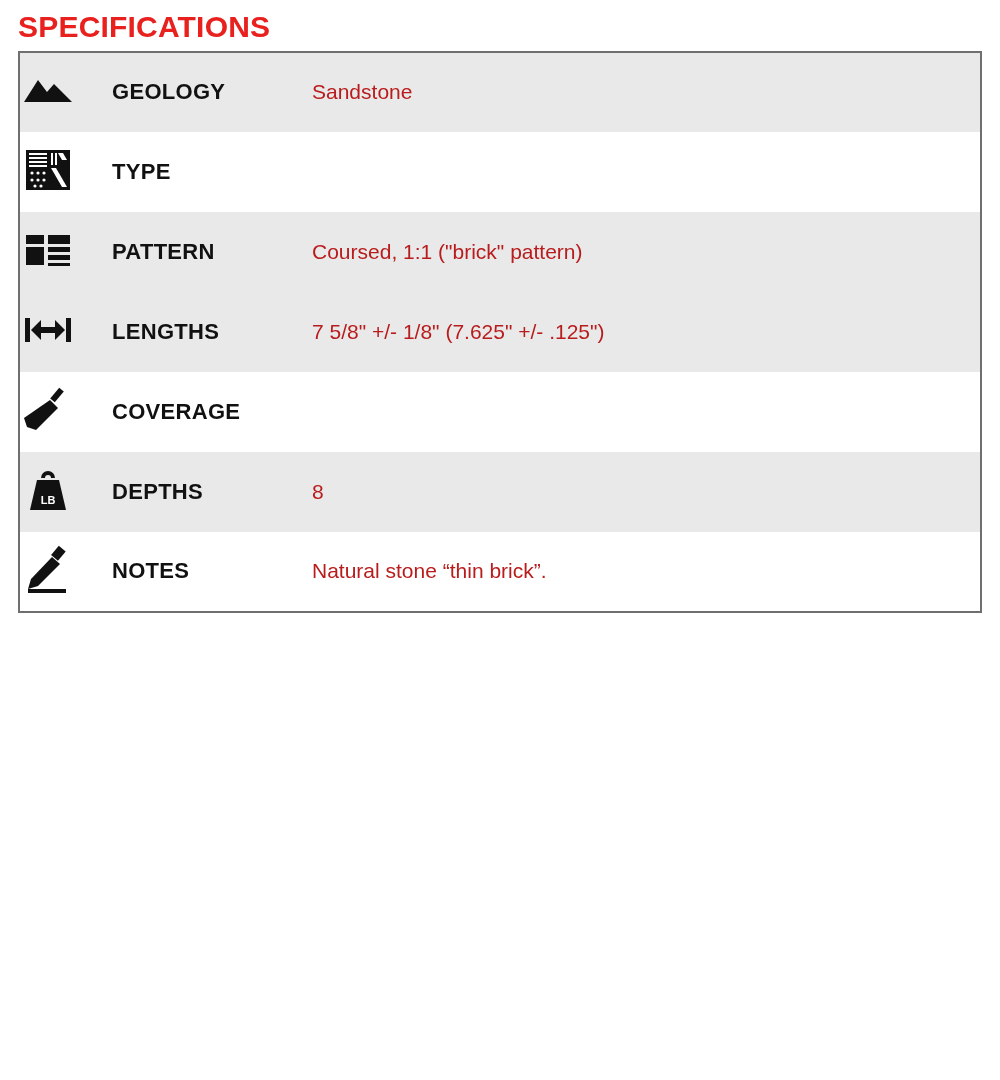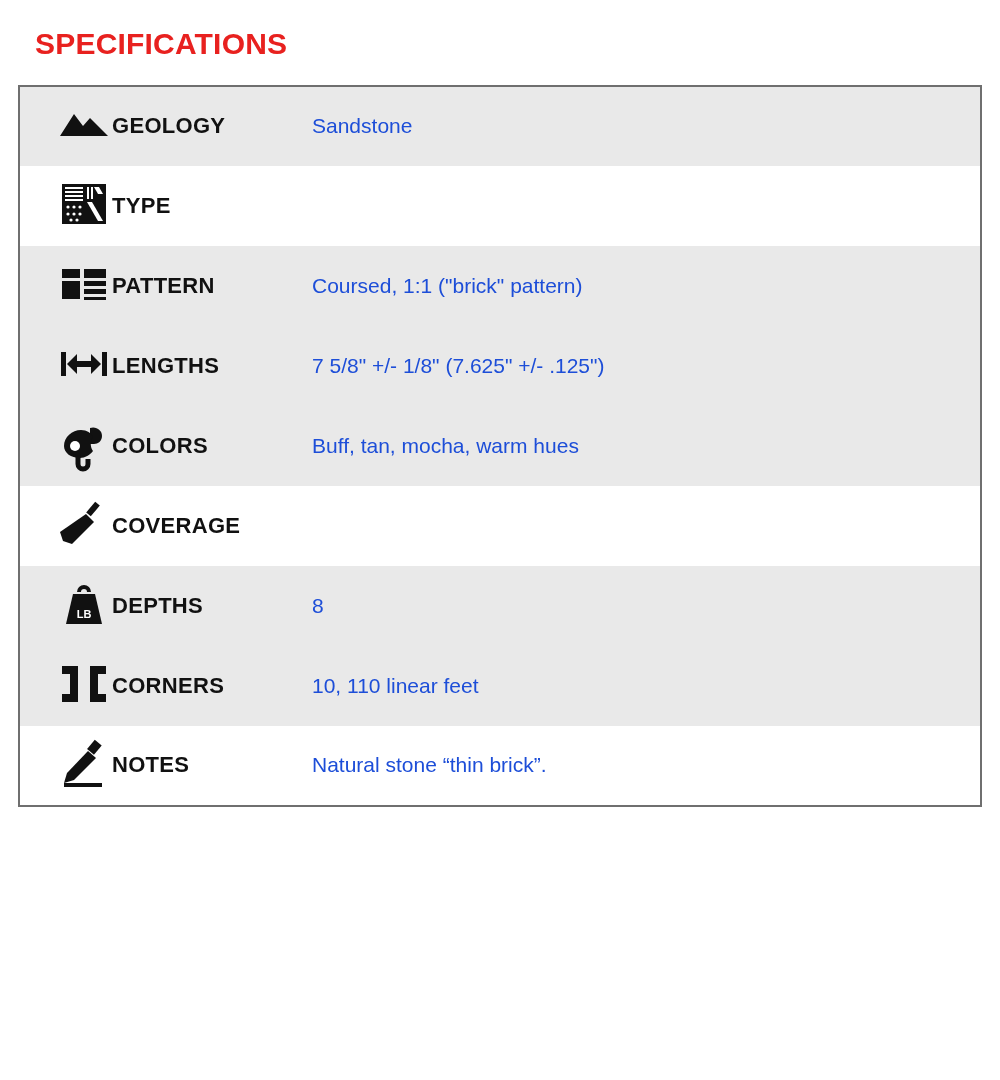--- a/index.html
+++ b/index.html
@@ -20,21 +20,21 @@
     height: 1080px;
     box-sizing: border-box;
     padding: 0 18px 0 18px;
   }
   .spec-title {
     font-size: 30px;
     font-weight: bold;
     color: #e8211f;
     letter-spacing: 0.2px;
     padding: 10px 0 6px 0;
-    margin: 17px;
+    margin: 0;
     line-height: 1.15;
   }
   .spec-table {
     border: 2px solid #6f6f6f;
     border-collapse: collapse;
     width: 964px;
     table-layout: fixed;
   }
   .spec-table tr {
     height: 80px;
@@ -45,32 +45,32 @@
   .spec-table tr.even {
     background: #ffffff;
   }
   .spec-table td {
     border: 0;
     padding: 0;
     vertical-align: middle;
   }
   td.icon-cell {
     width: 92px;
-    text-align: right;
+    text-align: left;
   }
   td.label-cell {
     width: 200px;
     font-size: 22px;
     font-weight: bold;
     letter-spacing: 0.3px;
     color: #111;
   }
   td.value-cell {
     font-size: 21px;
-    color: #1d4ed8;
+    color: #b91c1c;
     padding-right: 12px;
   }
   .icon-wrap {
     display: inline-block;
     width: 56px;
     height: 56px;
     line-height: 0;
   }
   .icon-wrap svg {
     display: block;
@@ -158,34 +158,20 @@
               <polygon points="11,28 21,18 21,38" fill="#111"></polygon>
               <polygon points="45,28 35,18 35,38" fill="#111"></polygon>
             </svg>
           </span>
         </td>
         <td class="label-cell">LENGTHS</td>
         <td class="value-cell">7 5/8" +/- 1/8" (7.625" +/- .125")</td>
       </tr>
 
 
-      <tr class="odd">
-        <td class="icon-cell">
-          <span class="icon-wrap">
-            <svg viewBox="0 0 56 56">
-              <path d="M34 12 c6 -2 12 2 12 8 c0 5 -4 8 -8 8 l-4 0 l0 -16 z" fill="#111"></path>
-              <path d="M8 30 c0 -9 8 -16 17 -16 c6 0 10 3 12 7 c-3 4 -3 10 0 14 c-3 4 -8 7 -13 7 c-9 0 -16 -5 -16 -12 z" fill="#111"></path>
-              <circle cx="19" cy="30" r="5" fill="#fff"></circle>
-              <path d="M22 38 l0 10 a5 5 0 0 0 10 0 l0 -5" stroke="#111" stroke-width="5" fill="none"></path>
-            </svg>
-          </span>
-        </td>
-        <td class="label-cell">COLORS</td>
-        <td class="value-cell">Buff, tan, mocha, warm hues</td>
-      </tr>
 
       <tr class="even">
         <td class="icon-cell">
           <span class="icon-wrap">
             <svg viewBox="0 0 56 56">
               <rect x="34" y="6" width="6" height="14" fill="#111" transform="rotate(40 37 13)"></rect>
               <path d="M30 18 l8 8 l-22 22 l-9 -3 l-3 -9 z" fill="#111"></path>
             </svg>
           </span>
         </td>
@@ -201,38 +187,20 @@
               <path d="M17 18 l22 0 l7 30 l-36 0 z" fill="#111"></path>
               <text x="28" y="42" font-family="Liberation Sans, sans-serif" font-size="11" font-weight="bold" fill="#fff" text-anchor="middle">LB</text>
             </svg>
           </span>
         </td>
         <td class="label-cell">DEPTHS</td>
         <td class="value-cell">8</td>
       </tr>
 
 
-      <tr class="odd">
-        <td class="icon-cell">
-          <span class="icon-wrap">
-            <svg viewBox="0 0 56 56">
-              <rect x="6" y="10" width="16" height="8" fill="#111"></rect>
-              <rect x="14" y="10" width="8" height="18" fill="#111"></rect>
-              <rect x="34" y="10" width="16" height="8" fill="#111"></rect>
-              <rect x="34" y="10" width="8" height="18" fill="#111"></rect>
-              <rect x="6" y="38" width="16" height="8" fill="#111"></rect>
-              <rect x="14" y="28" width="8" height="18" fill="#111"></rect>
-              <rect x="34" y="38" width="16" height="8" fill="#111"></rect>
-              <rect x="34" y="28" width="8" height="18" fill="#111"></rect>
-            </svg>
-          </span>
-        </td>
-        <td class="label-cell">CORNERS</td>
-        <td class="value-cell">10, 110 linear feet</td>
-      </tr>
 
       <tr class="even">
         <td class="icon-cell">
           <span class="icon-wrap">
             <svg viewBox="0 0 56 56">
               <rect x="34" y="6" width="9" height="12" fill="#111" transform="rotate(40 38 12)"></rect>
               <polygon points="32,16 40,23 18,45 8,48 11,38" fill="#111"></polygon>
               <rect x="8" y="48" width="38" height="4" fill="#111"></rect>
             </svg>
           </span>

